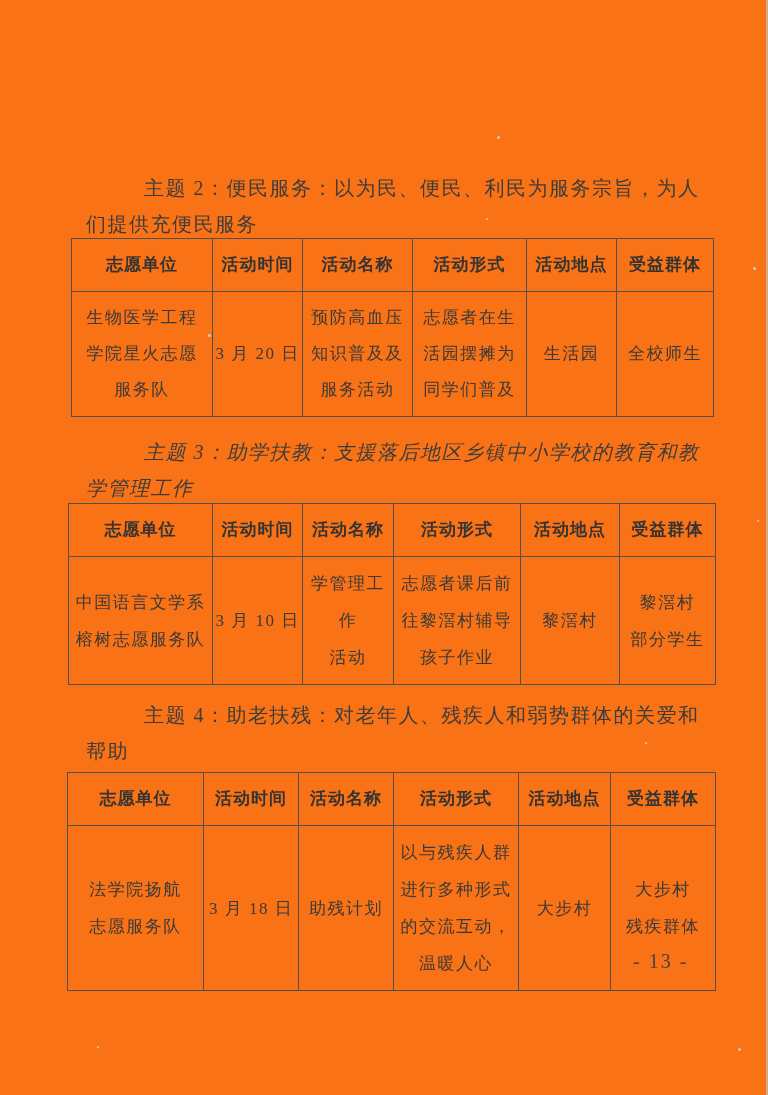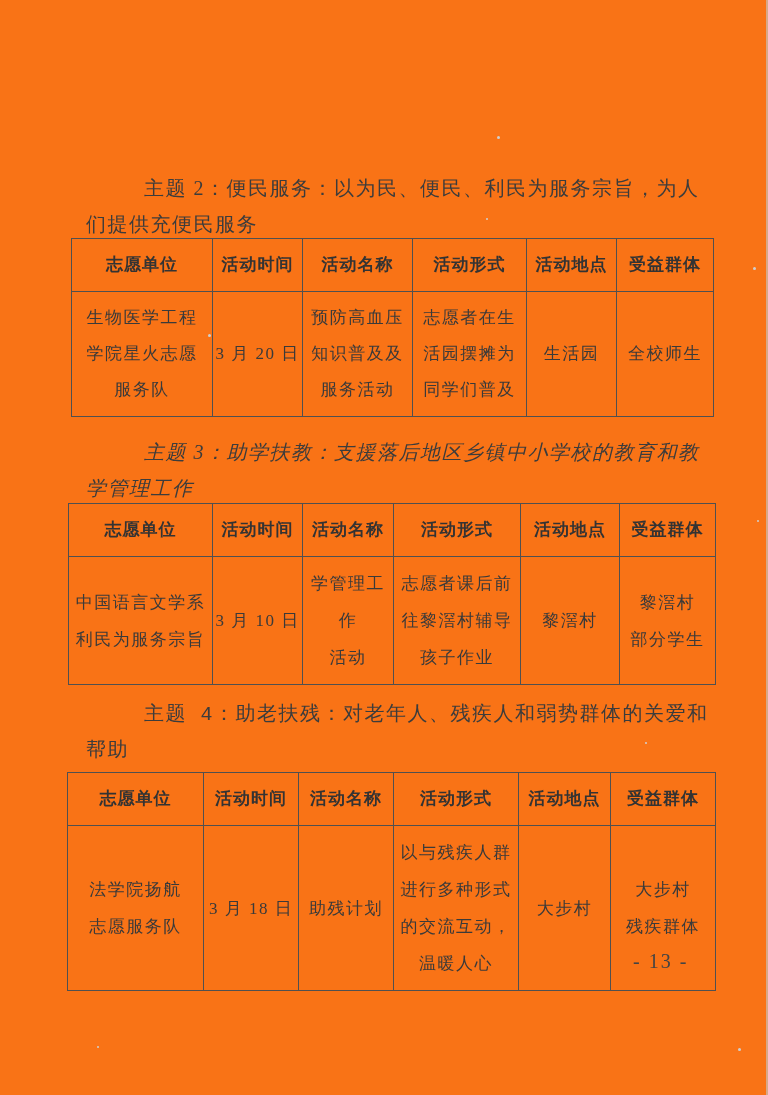--- a/index.html
+++ b/index.html
@@ -24,21 +24,21 @@
     position:absolute;
     left:86px; width:624px;
     font-size:20px; line-height:36px;
     letter-spacing:1.5px;
     white-space:pre-line;
     text-indent:58px;
     color:#3c3c3c;
   }
   #title-1 { top:170px; }
   #title-2 { top:434px;font-style:italic; }
-  #title-3 { top:697px;font-family:Liberation Mono, monospace; }
+  #title-3 { top:697px; }
 
   table.acttbl {
     position:absolute;
     border-collapse:collapse;
     table-layout:fixed;
   }
   table.acttbl th, table.acttbl td {
     border:1.6px solid #505050;
     text-align:center;
     vertical-align:middle;
@@ -134,21 +134,21 @@
         <tr class="hrow">
       <th>志愿单位</th>
       <th>活动时间</th>
       <th>活动名称</th>
       <th>活动形式</th>
       <th>活动地点</th>
       <th>受益群体</th>
     </tr>
     <tr class="brow">
       <td>中国语言文学系
-利民为服务宗旨</td>
+榕树志愿服务队</td>
       <td>3 月 10 日</td>
       <td>学管理工作
 活动</td>
       <td>志愿者课后前
 往黎滘村辅导
 孩子作业</td>
       <td>黎滘村</td>
       <td>黎滘村
 部分学生</td>
     </tr>

